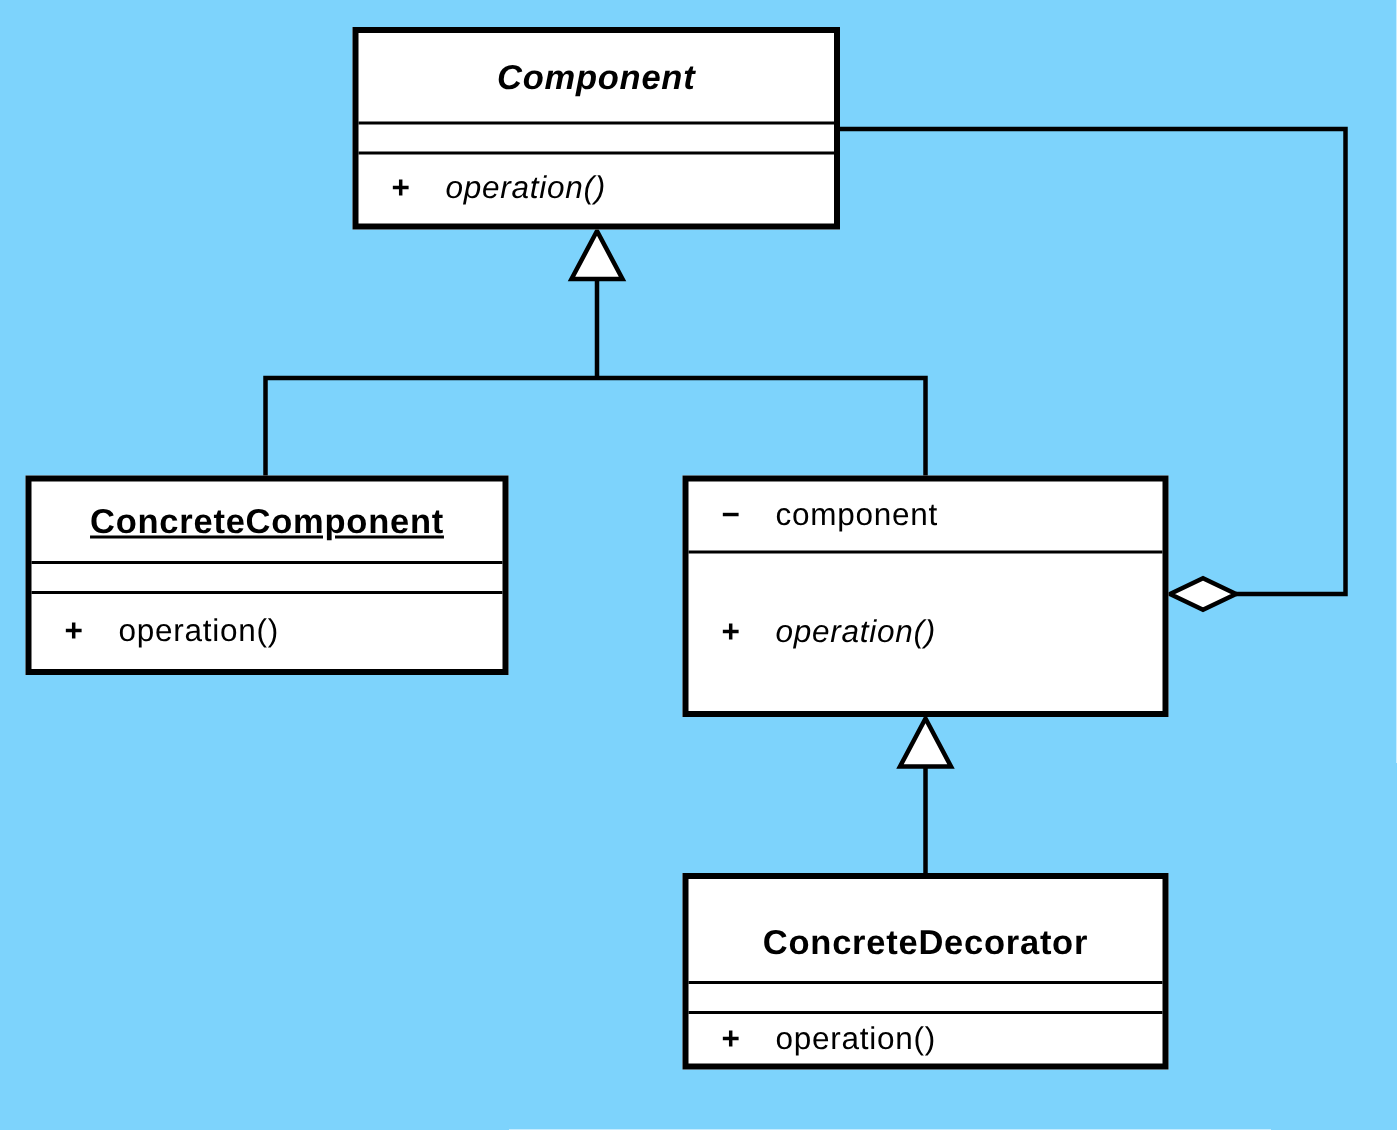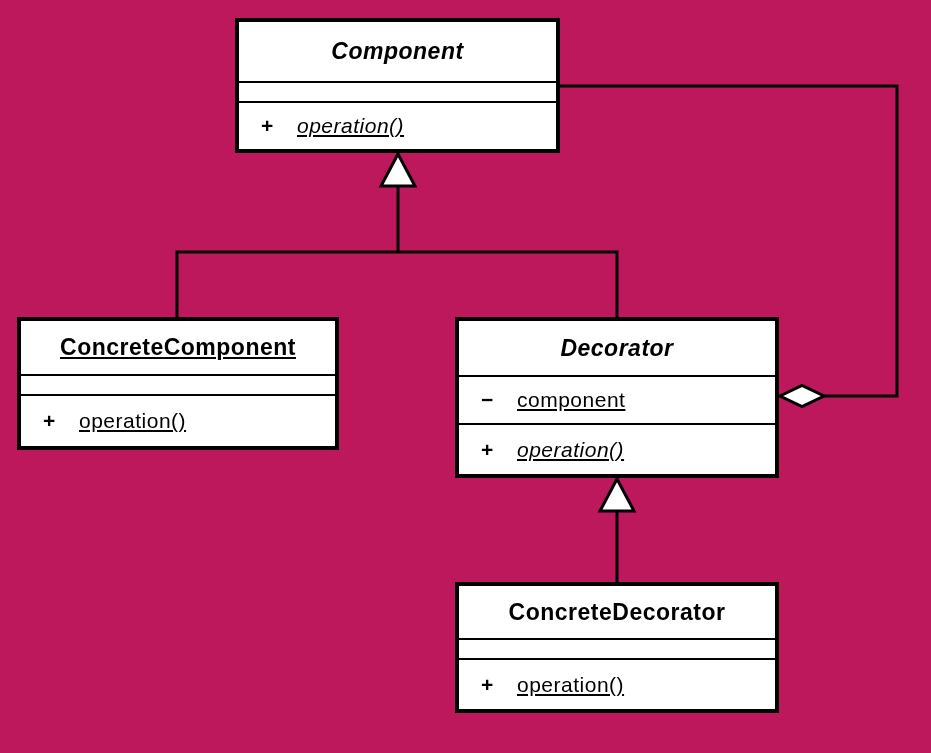--- a/index.html
+++ b/index.html
@@ -5,21 +5,21 @@
   html, body {
     margin: 0;
     padding: 0;
     background: #ffffff;
     font-family: "Liberation Sans", sans-serif;
   }
   #canvas {
     position: relative;
     width: 931px;
     height: 753px;
-    background: #be185d;
+    background: #7dd3fc;
     overflow: hidden;
   }
   #connectors {
     position: absolute;
     left: 0;
     top: 0;
     width: 931px;
     height: 753px;
     pointer-events: none;
   }
@@ -64,37 +64,36 @@
   }
   .member-sign {
     font-weight: bold;
     width: 24px;
     flex: 0 0 auto;
     display: inline-block;
   }
   .member-text {
     margin-left: 12px;
     letter-spacing: 0.5px;
-    text-decoration: underline;
   }
   .member-text.italic {
     font-style: italic;
   }
   
   #component-box         { left: 235px; top: 18px;  width: 325px; height: 135px; }
   #component-box .uml-title { height: 59px; }
   #component-box .attrs  { height: 20px; }
   #concrete-component-box{ left: 17px;  top: 317px; width: 322px; height: 133px; }
   #concrete-component-box .uml-title { height: 53px; text-decoration: underline; }
   #concrete-component-box .attrs { height: 20px; }
   #decorator-box         { left: 455px; top: 317px; width: 324px; height: 161px; }
   #decorator-box .uml-title { height: 54px; }
   #decorator-box .attrs  { height: 48px; }
   #concrete-decorator-box{ left: 455px; top: 582px; width: 324px; height: 131px; }
-  #concrete-decorator-box .uml-title { height: 52px; }
+  #concrete-decorator-box .uml-title { height: 52px; margin-top: 16px; }
   #concrete-decorator-box .attrs { height: 20px; }
 </style>
 </head>
 <body>
 
 <div id="canvas">
 
   <svg id="connectors" viewBox="0 0 931 753" xmlns="http://www.w3.org/2000/svg">
 
     <path d="M177 318 L177 252 L617 252 L617 318 M398 252 L398 186" fill="none" stroke="#000000" stroke-width="3"></path>
@@ -123,21 +122,20 @@
     <div class="uml-section attrs attrs-divided"></div>
     <div class="uml-section grow">
       <div class="member-row">
         <span class="member-sign">+</span>
         <span class="member-text">operation()</span>
       </div>
     </div>
   </div>
 
   <div id="decorator-box" class="uml-class abstract">
-    <div class="uml-title">Decorator</div>
     <div class="uml-section attrs attrs-divided">
       <div class="member-row">
         <span class="member-sign">−</span>
         <span class="member-text">component</span>
       </div>
     </div>
     <div class="uml-section grow">
       <div class="member-row">
         <span class="member-sign">+</span>
         <span class="member-text italic">operation()</span>

